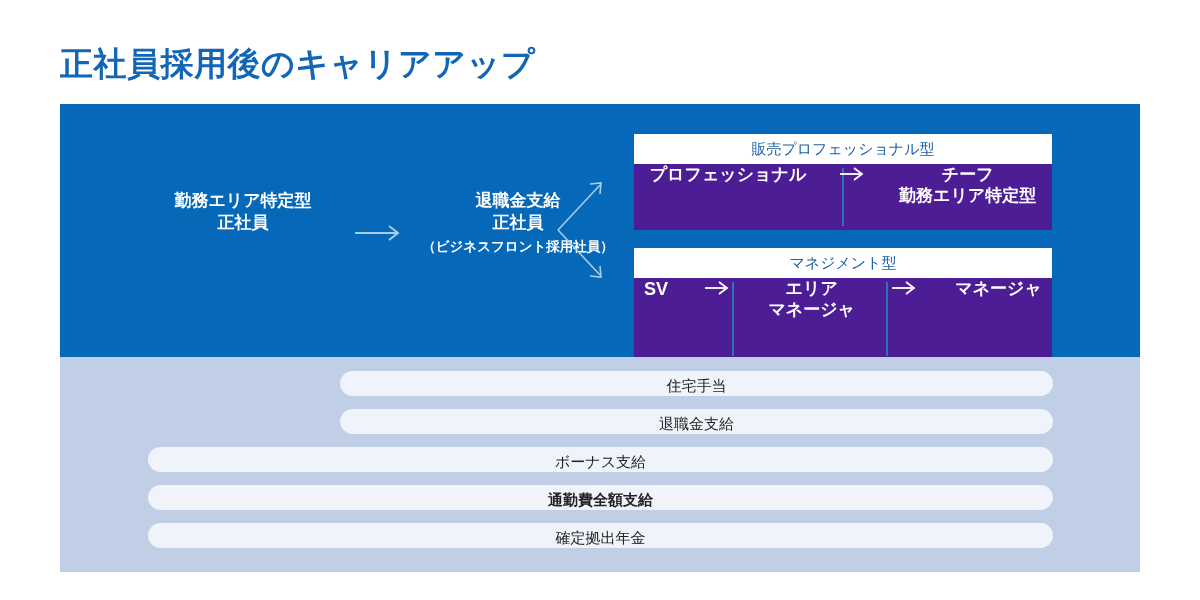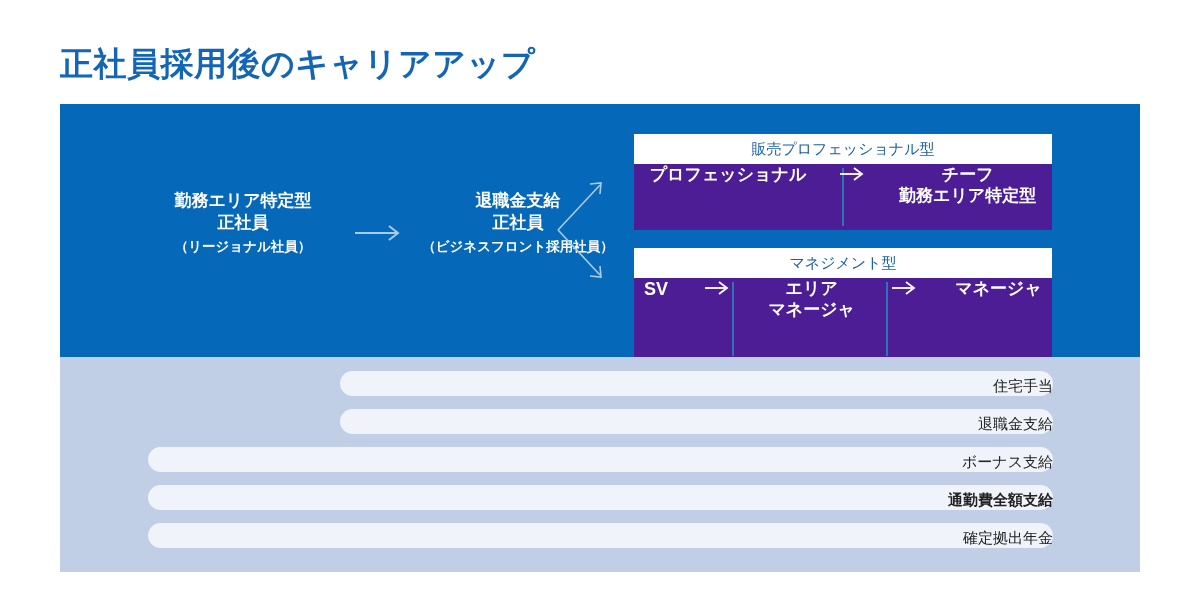--- a/index.html
+++ b/index.html
@@ -143,38 +143,37 @@
     height: 215px;
     background: #c0cee6;
   }
   .benefit-pill {
     position: absolute;
     height: 25px;
     background: #f0f4fa;
     border-radius: 15px;
     color: #222222;
     font-size: 15px;
-    text-align: right;
+    text-align: center;
     line-height: 30px;
     white-space: nowrap;
   }
   .pill-narrow { left: 280px; width: 713px; }
   .pill-wide   { left: 88px;  width: 905px; }
 </style>
 </head>
 <body>
 
 <div id="page-title">正社員採用後のキャリアアップ</div>
 
 <div id="career-panel">
 
   <div class="role-block" id="role-regional">
     <div class="role-line-1">勤務エリア特定型</div>
     <div class="role-line-2">正社員</div>
-    <div class="role-note">（リージョナル社員）</div>
   </div>
 
   <svg id="role-arrow-icon" viewBox="0 0 54 24">
     <line x1="2" y1="12" x2="44" y2="12" stroke="#a9cce8" stroke-width="2"></line>
     <polyline points="36,5 45,12 36,19" fill="none" stroke="#a9cce8" stroke-width="2"></polyline>
   </svg>
 
   <div class="role-block" id="role-westjapan">
     <div class="role-line-1">退職金支給</div>
     <div class="role-line-2">正社員</div>

